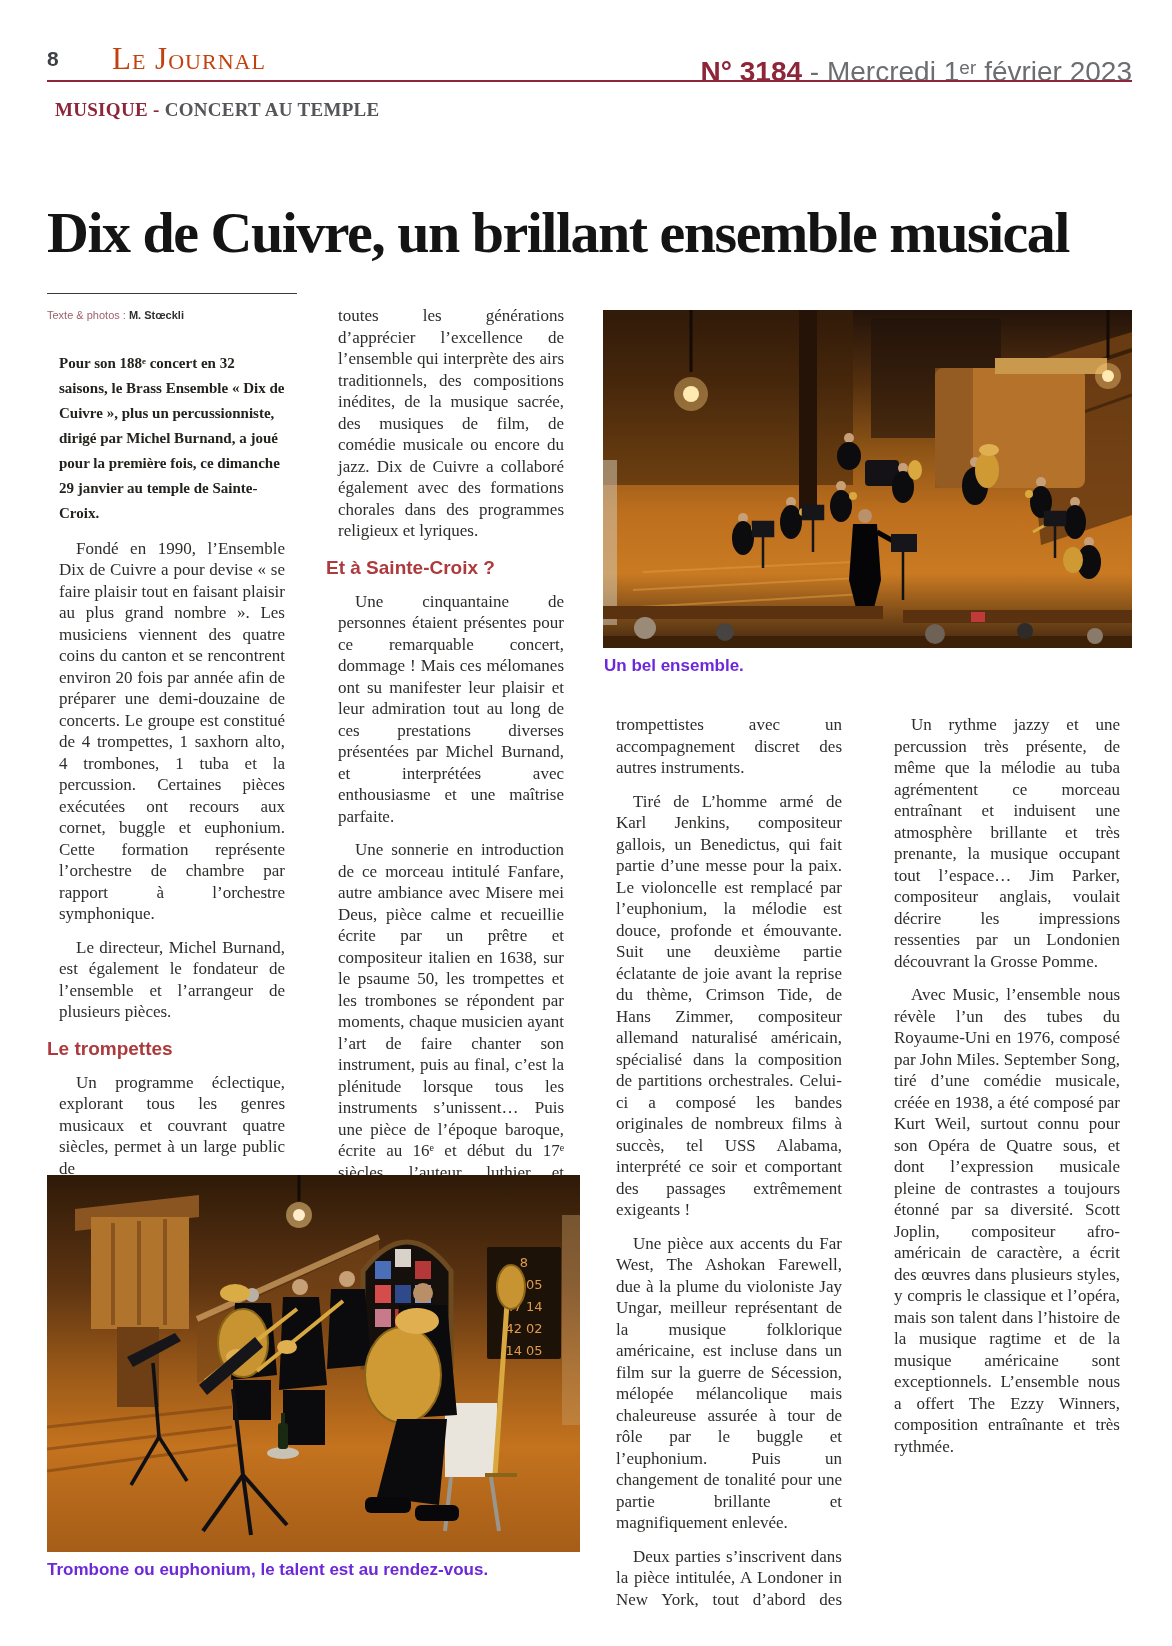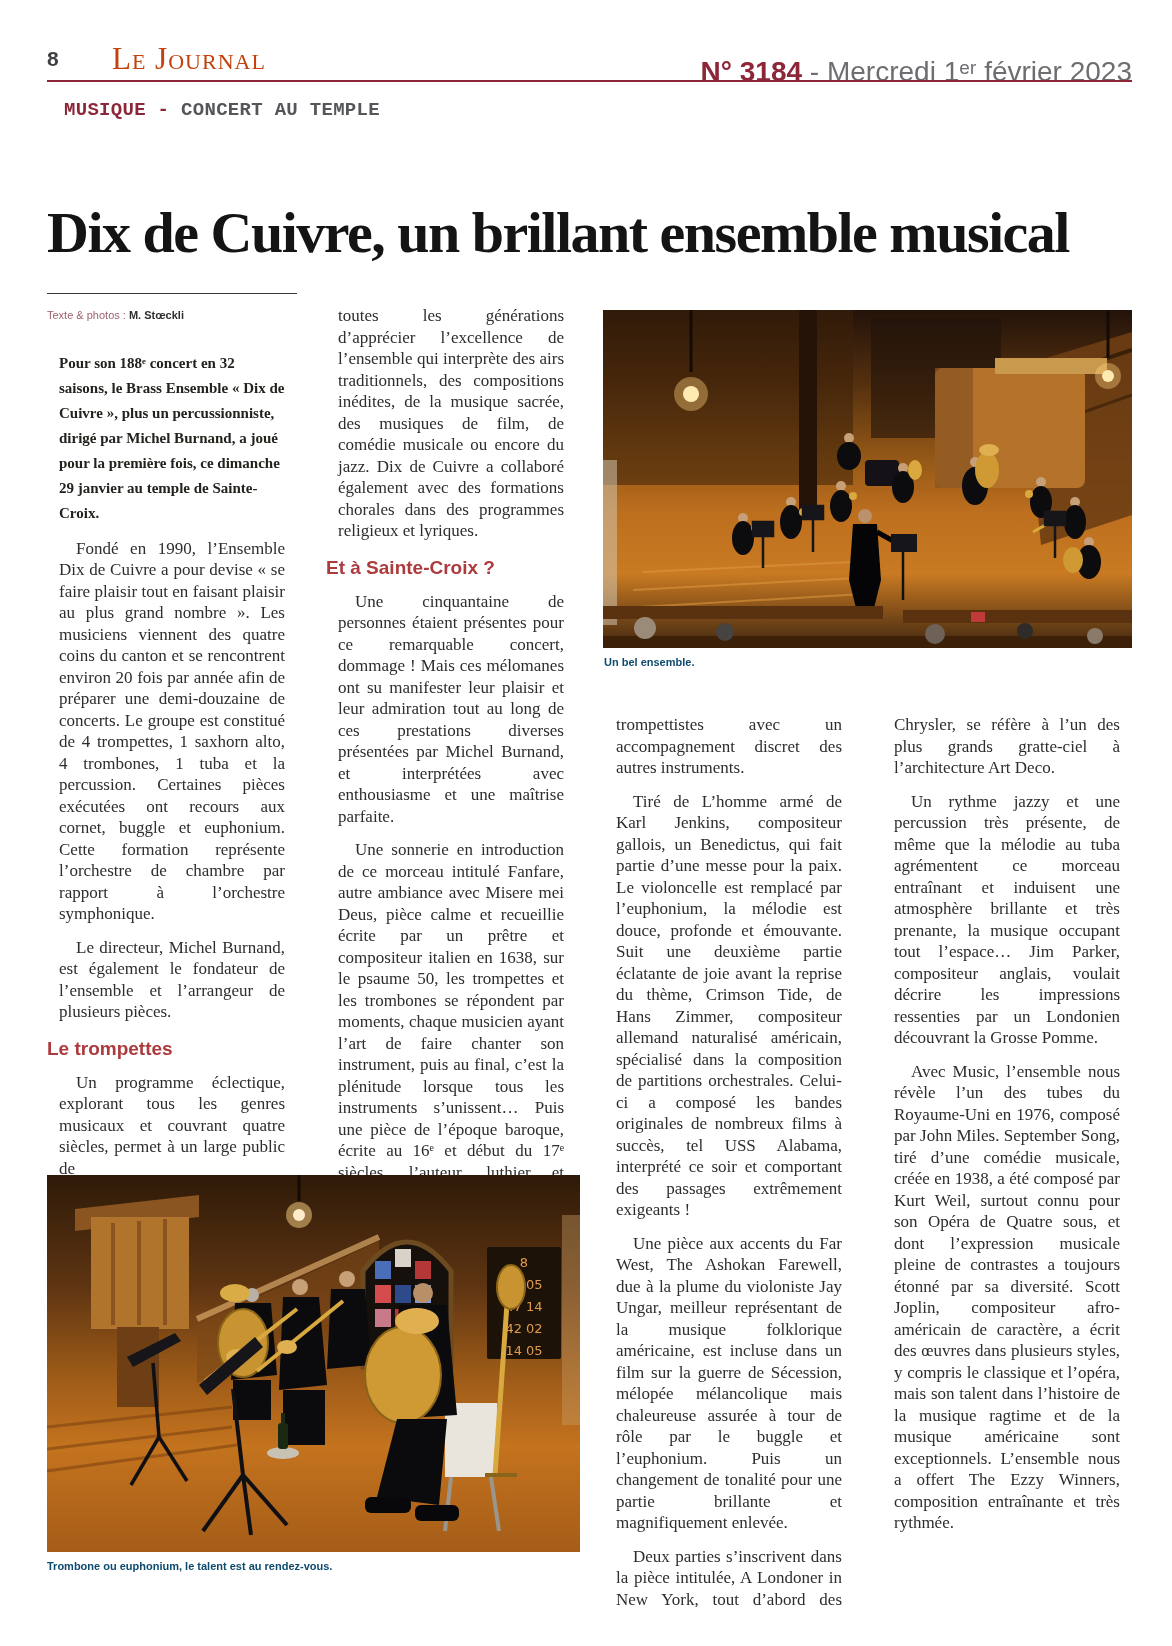--- a/index.html
+++ b/index.html
@@ -10,21 +10,21 @@
   .pageno{position:absolute;left:47px;top:47px;font-family:"Liberation Sans","DejaVu Sans",sans-serif;
           font-weight:bold;font-size:21px;color:#3f4043;}
   .masthead{position:absolute;left:112px;top:41px;font-family:"Liberation Serif","DejaVu Serif",serif;
             font-variant:small-caps;font-size:31px;letter-spacing:1px;color:#c2410c;}
   .head-right{position:absolute;right:40px;top:56px;font-family:"Liberation Sans","DejaVu Sans",sans-serif;
               font-size:28px;white-space:nowrap;}
   .issue{color:#8d2639;font-weight:bold;}
   .issue-date{color:#6d6e71;font-weight:normal;}
   .head-rule{position:absolute;left:47px;top:80px;width:1085px;height:2px;background:#8d2639;}
 
-  .kicker{position:absolute;left:64px;top:99px;font-family:Liberation Mono, monospace;
+  .kicker{position:absolute;left:55px;top:99px;font-family:Liberation Serif, serif;
           font-weight:bold;font-size:19px;letter-spacing:.3px;white-space:nowrap;}
   .kicker .k-label{color:#8d2639;}
   .kicker .k-sep{color:#8d2639;}
   .kicker .k-title{color:#54565a;}
 
   .headline{position:absolute;left:47px;top:160px;width:1090px;
             font-family:"Liberation Serif","DejaVu Serif",serif;font-weight:bold;
             font-size:58px;letter-spacing:-1.5px;color:#141414;white-space:nowrap;}
 
   
@@ -45,21 +45,21 @@
 
   .subhead{font-family:Liberation Sans, sans-serif;font-weight:bold;
            font-size:19px;color:#ad3a3c;margin:14px 0 5px;text-align:left;line-height:23px;}
 
   
   .photo{position:absolute;overflow:hidden;background:#6e3c14;}
   .photo-top{left:603px;top:310px;width:529px;height:338px;}
   .photo-bottom{left:47px;top:1175px;width:533px;height:377px;}
   .photo svg{display:block;width:100%;height:100%;}
   .caption{position:absolute;font-family:"Liberation Sans","DejaVu Sans",sans-serif;
-           font-weight:bold;font-size:11px;color:#0c4a6e;}
+           font-weight:bold;font-size:17px;color:#6d28d9;}
   .caption-top{left:604px;top:656px;width:520px;}
   .caption-bottom{left:47px;top:1560px;width:533px;}
 </style>
 </head>
 <body>
 
 <div class="page">
 
   <div class="pageno">8</div>
   <div class="masthead">Le Journal</div>
@@ -204,21 +204,20 @@
   <div class="caption caption-top">Un bel ensemble.</div>
 
   <div class="col col3">
     <p>trompettistes avec un accompagnement discret des autres instruments.</p>
     <p class="indent">Tiré de L’homme armé de Karl Jenkins, compositeur gallois, un Benedictus, qui fait partie d’une messe pour la paix. Le violoncelle est remplacé par l’euphonium, la mélodie est douce, profonde et émouvante. Suit une deuxième partie éclatante de joie avant la reprise du thème, Crimson Tide, de Hans Zimmer, compositeur allemand naturalisé américain, spécialisé dans la composition de partitions orchestrales. Celui-ci a composé les bandes originales de nombreux films à succès, tel USS Alabama, interprété ce soir et comportant des passages extrêmement exigeants !</p>
     <p class="indent">Une pièce aux accents du Far West, The Ashokan Farewell, due à la plume du violoniste Jay Ungar, meilleur représentant de la musique folklorique américaine, est incluse dans un film sur la guerre de Sécession, mélopée mélancolique mais chaleureuse assurée à tour de rôle par le buggle et l’euphonium. Puis un changement de tonalité pour une partie brillante et magnifiquement enlevée.</p>
     <p class="indent">Deux parties s’inscrivent dans la pièce intitulée, A Londoner in New York, tout d’abord des échos de Harlem, musique relax et dynamique, puis le Building</p>
   </div>
 
   <div class="col col4">
-    <p>Chrysler, se réfère à l’un des plus grands gratte-ciel à l’architecture Art Deco.</p>
     <p class="indent">Un rythme jazzy et une percussion très présente, de même que la mélodie au tuba agrémentent ce morceau entraînant et induisent une atmosphère brillante et très prenante, la musique occupant tout l’espace… Jim Parker, compositeur anglais, voulait décrire les impressions ressenties par un Londonien découvrant la Grosse Pomme.</p>
     <p class="indent">Avec Music, l’ensemble nous révèle l’un des tubes du Royaume-Uni en 1976, composé par John Miles. September Song, tiré d’une comédie musicale, créée en 1938, a été composé par Kurt Weil, surtout connu pour son Opéra de Quatre sous, et dont l’expression musicale pleine de contrastes a toujours étonné par sa diversité. Scott Joplin, compositeur afro-américain de caractère, a écrit des œuvres dans plusieurs styles, y compris le classique et l’opéra, mais son talent dans l’histoire de la musique ragtime et de la musique américaine sont exceptionnels. L’ensemble nous a offert The Ezzy Winners, composition entraînante et très rythmée.</p>
   </div>
 
   <div class="photo photo-bottom">
     <svg viewBox="0 0 533 377" preserveAspectRatio="none">
       <defs>
         <linearGradient id="pg2" x1="0" y1="0" x2="0" y2="1">
           <stop offset="0" stop-color="#2e1a08"></stop>
           <stop offset="0.3" stop-color="#5f3512"></stop>

